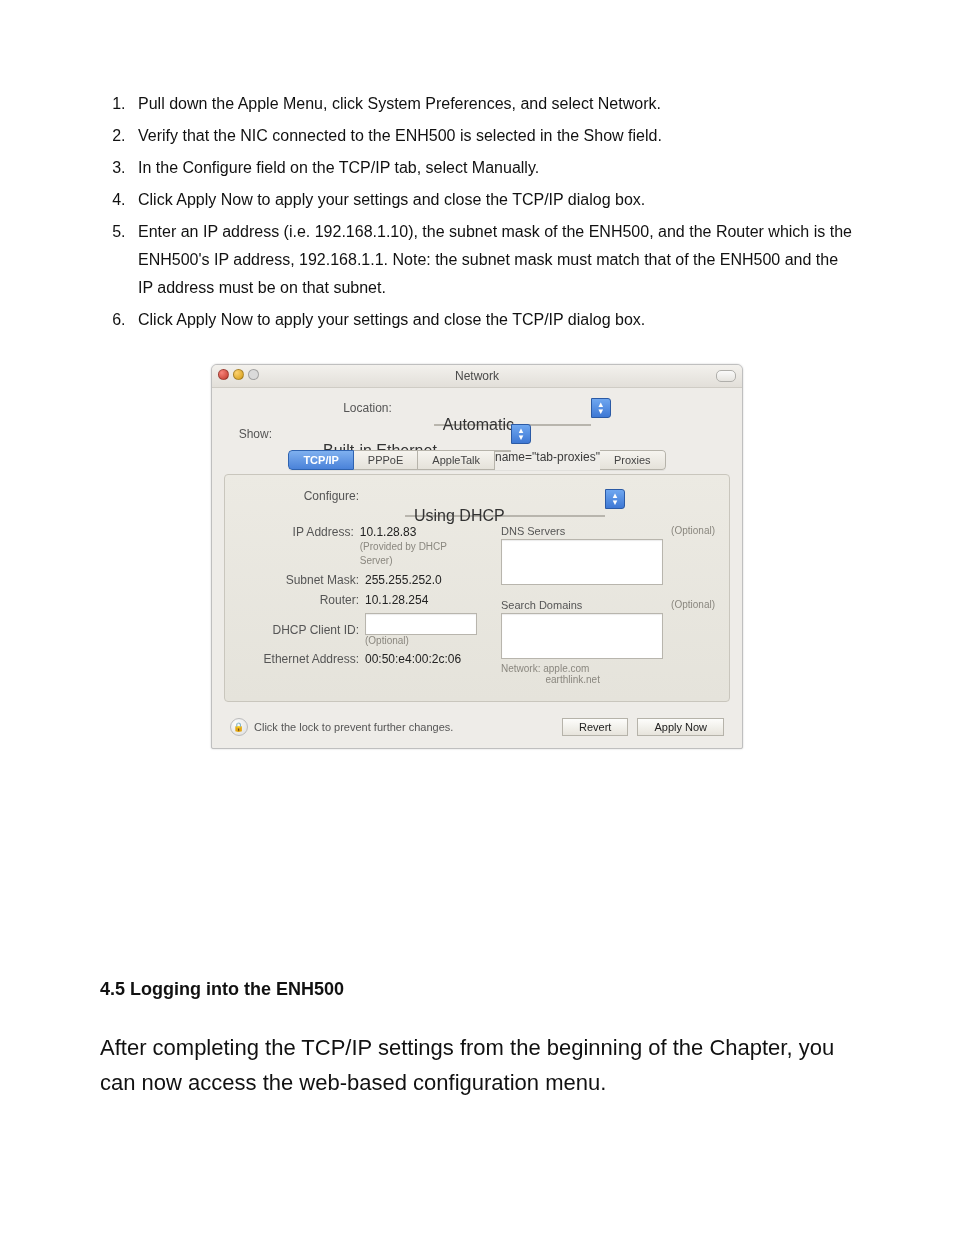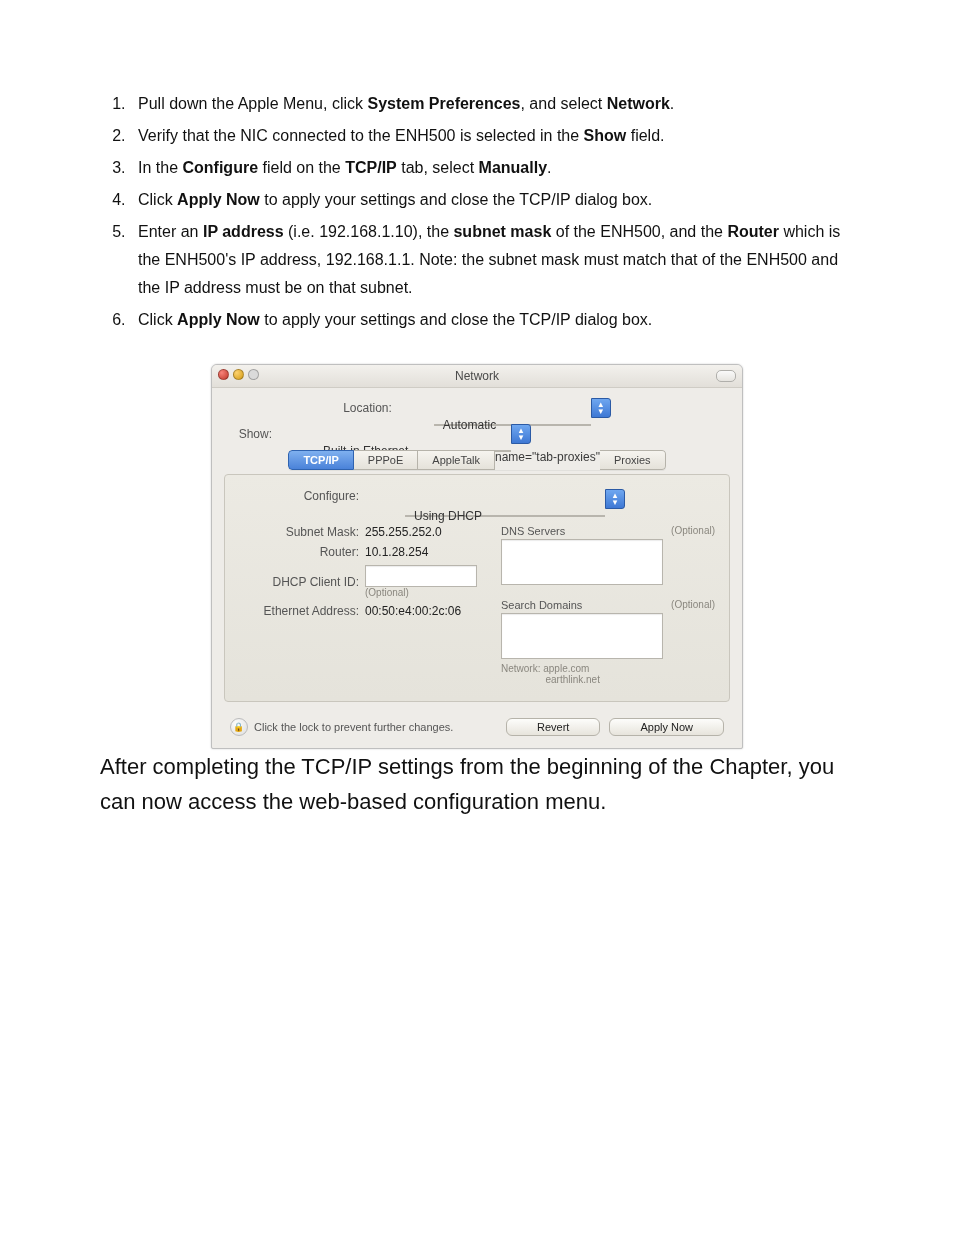--- a/index.html
+++ b/index.html
@@ -20,21 +20,21 @@
     margin: 0 0 30px 0;
     padding-left: 30px;
     font-size: 16px;
     line-height: 1.75;
   }
   ol.instructions li {
     margin-bottom: 4px;
     padding-left: 8px;
   }
   ol.instructions b {
-    font-weight: 700;
+    font-weight: 400;
     margin-top: 44px;
   }
 
   
   .mac-window {
     width: 530px;
     margin: 25px auto 0 auto;
     border: 1px solid #bfbfbf;
     border-radius: 6px 6px 2px 2px;
     overflow: hidden;
@@ -104,21 +104,21 @@
     height: 20px;
   }
   .select .field {
     background: #f97316;
     border: 1px solid #b8b5ad;
     border-right: none;
     border-radius: 3px 0 0 3px;
     padding: 0 8px;
     display: flex;
     align-items: center;
-    font-size: 12px;
+    font-size: 16px;
     color: #333;
     box-shadow: inset 0 1px 1px rgba(0,0,0,0.08);
     min-width: 0;
     margin-top: 26px;
   }
   .select .endcap {
     width: 18px;
     background: linear-gradient(#6fa7f0, #3e78d4);
     border: 1px solid #2b5aa5;
     border-radius: 0 3px 3px 0;
@@ -270,23 +270,23 @@
   .lock {
     width: 16px; height: 16px;
     border-radius: 50%;
     border: 1px solid #bbb;
     background: radial-gradient(circle at 35% 30%, #fdfdfd, #ddd);
     display: flex; align-items: center; justify-content: center;
     font-size: 9px;
   }
   .mac-btn {
     font-size: 11px;
-    padding: 2px 30px;
+    padding: 2px 16px;
     border: 1px solid #b6b3aa;
-    border-radius: 6px;
+    border-radius: 0;
     background: linear-gradient(#fdfdfb,#e7e4dc);
     color: #222;
     margin-left: 6px;
   }
 
   h2.section-title {
     margin: 230px 0 30px 0;
     font-size: 18px;
     font-weight: 700;
   }
@@ -370,20 +370,27 @@
               <div class="field" style="flex:1;">Using DHCP</div>
               <div class="endcap"></div>
             </div>
           </div>
         </div>
 
         <div class="two-col">
 
           <div class="left-col">
             <div class="kv">
+              <span class="k">IP Address:</span>
+              <span class="v">
+                <span>10.1.28.83</span><br>
+                <span class="sub">(Provided by DHCP Server)</span>
+              </span>
+            </div>
+            <div class="kv">
               <span class="k">Subnet Mask:</span>
               <span class="v">255.255.252.0</span>
             </div>
             <div class="kv">
               <span class="k">Router:</span>
               <span class="v">10.1.28.254</span>
             </div>
             <div class="kv" style="align-items:center;">
               <span class="k">DHCP Client ID:</span>
               <span class="v">
@@ -426,15 +433,16 @@
           <span>Click the lock to prevent further changes.</span>
         </div>
         <div>
           <button type="button" class="mac-btn">Revert</button>
           <button type="button" class="mac-btn">Apply Now</button>
         </div>
       </div>
     </div>
   </div>
 
+  <h2 class="section-title">4.5 Logging into the ENH500</h2>
   <p class="body">After completing the TCP/IP settings from the beginning of the Chapter, you can now access the web-based configuration menu.</p>
 
 </div>
 
 </body></html>

